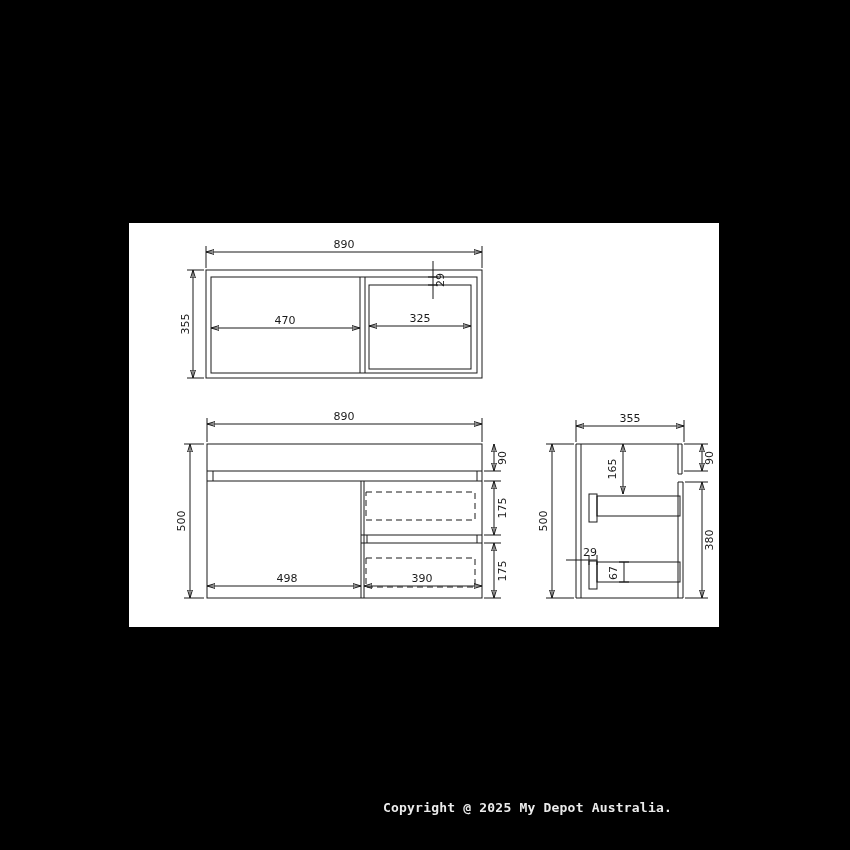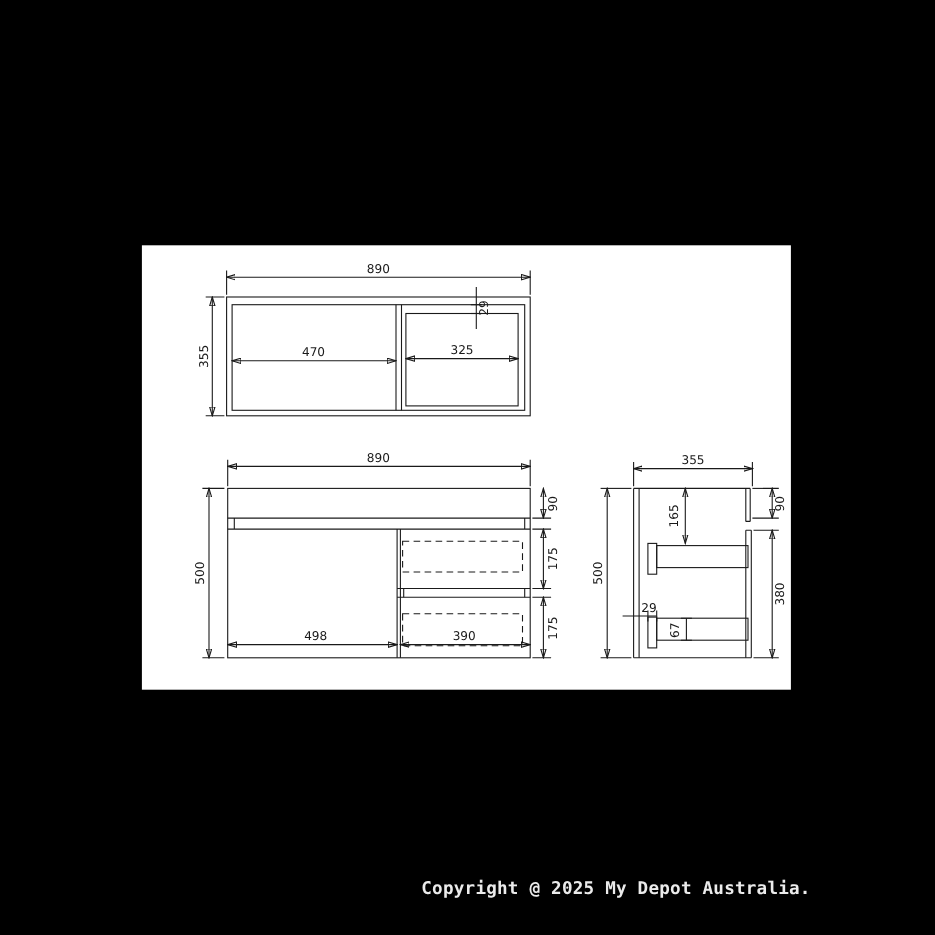--- a/index.html
+++ b/index.html
@@ -4,21 +4,21 @@
 <style>
   html,body{margin:0;padding:0;background:#000;width:850px;height:850px;overflow:hidden;}
   .stage{position:relative;width:672px;height:850px;background:#000;font-family:"DejaVu Sans",sans-serif;}
   .paper{position:absolute;left:129px;top:223px;width:590px;height:404px;background:#fff;}
   svg{display:block;}
   svg line, svg rect, svg path{stroke:#1a1a1a;stroke-width:1;fill:none;}
   svg .dashed{stroke-dasharray:6 4;}
   svg text{fill:#1a1a1a;font-family:"DejaVu Sans",sans-serif;font-size:11px;stroke:none;}
   .footer{position:absolute;left:383px;top:794px;color:#ebebeb;
           font-family:"DejaVu Sans Mono",monospace;font-weight:bold;
-          font-size:16px;line-height:28px;letter-spacing:0.2px;white-space:nowrap;}
+          font-size:13px;line-height:28px;letter-spacing:0.2px;white-space:nowrap;}
 </style>
 </head>
 <body>
 
 <div class="stage">
 
   <div class="paper">
     <svg width="590" height="404" viewBox="0 0 590 404">
       <defs>
         <marker id="ae" markerWidth="9" markerHeight="6" refX="8" refY="3" orient="auto-start-reverse">

